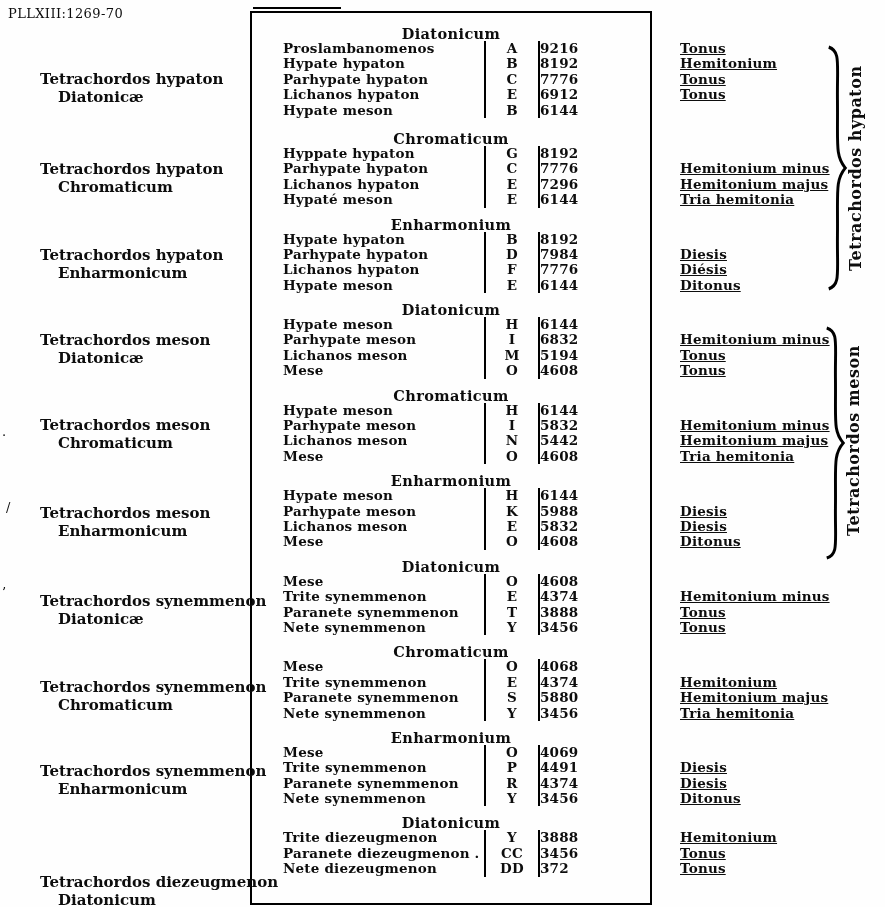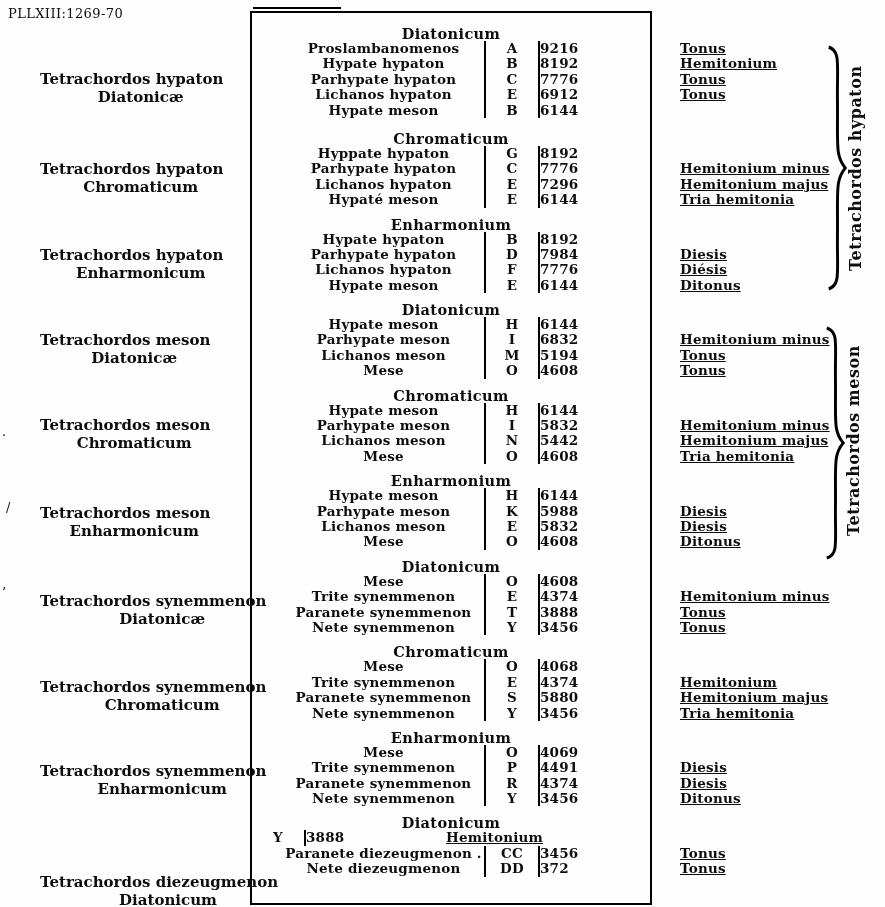--- a/index.html
+++ b/index.html
@@ -19,29 +19,29 @@
   .top-artifact{
     position:absolute;left:253px;top:7px;width:88px;height:2px;background:#000;
   }
   #blocks{position:absolute;left:250px;top:11px;width:635px;padding-top:6px;}
   .genus{
     width:402px;height:15px;padding-top:9px;box-sizing:content-box;
     text-align:center;font-size:14.5px;line-height:15px;letter-spacing:.4px;
   }
   .block.first{margin-bottom:4px;}
   .row{display:flex;height:15.4px;font-size:13.5px;line-height:15.2px;letter-spacing:.2px;}
-  .c-name{width:234px;padding-left:33px;box-sizing:border-box;white-space:nowrap;text-align:center;}
+  .c-name{width:234px;padding-left:33px;box-sizing:border-box;white-space:nowrap;}
   .c-letter{
     width:56px;text-align:center;box-sizing:border-box;
     border-left:2px solid #000;border-right:2px solid #000;
   }
   .c-value{width:112px;padding-right:28px;box-sizing:border-box;}
   .c-interval{padding-left:28px;white-space:nowrap;text-decoration:underline;}
   .left-label{position:absolute;left:40px;font-size:15px;line-height:18px;white-space:nowrap;}
-  .left-label .l2{padding-left:18px;text-align:center;}
+  .left-label .l2{padding-left:18px;}
   .vlabel{
     position:absolute;writing-mode:vertical-rl;transform:rotate(180deg);
     font-size:16px;letter-spacing:.5px;text-align:center;white-space:nowrap;
   }
   .vlabel.v1{left:846px;top:76px;height:195px;}
   .vlabel.v2{left:844px;top:356px;height:180px;}
   .brace{position:absolute;}
   .brace.b1{left:826px;top:44px;width:22px;height:248px;}
   .brace.b2{left:824px;top:325px;width:22px;height:236px;}
   .artifact{position:absolute;font-size:13px;font-weight:normal;}
@@ -409,20 +409,21 @@
     <div class="c-interval">Ditonus</div>
   </div>
 </div>
   </div>
 
   <div class="block">
     <div class="genus">Diatonicum</div>
     <div class="rows">
 
   <div class="row">
+    <div class="c-name">Trite diezeugmenon</div>
     <div class="c-letter">Y</div>
     <div class="c-value">3888</div>
     <div class="c-interval">Hemitonium</div>
   </div>
 
   <div class="row">
     <div class="c-name">Paranete diezeugmenon .</div>
     <div class="c-letter">CC</div>
     <div class="c-value">3456</div>
     <div class="c-interval">Tonus</div>

